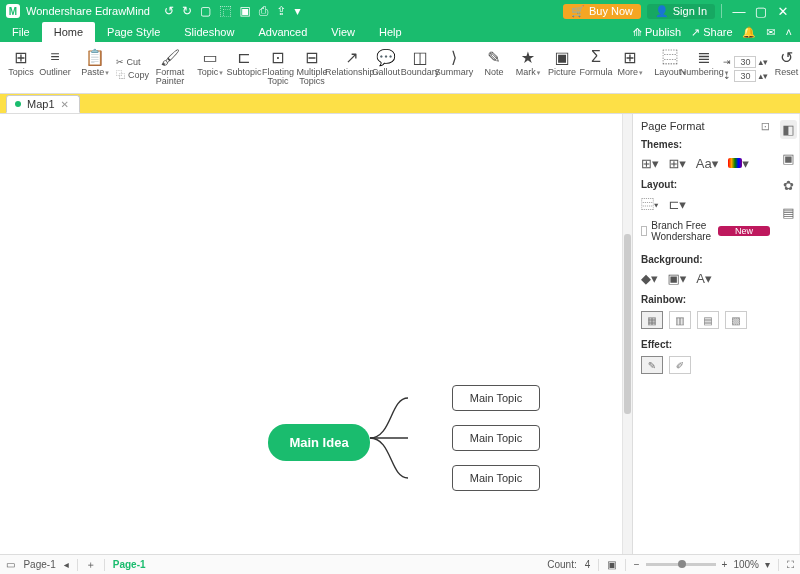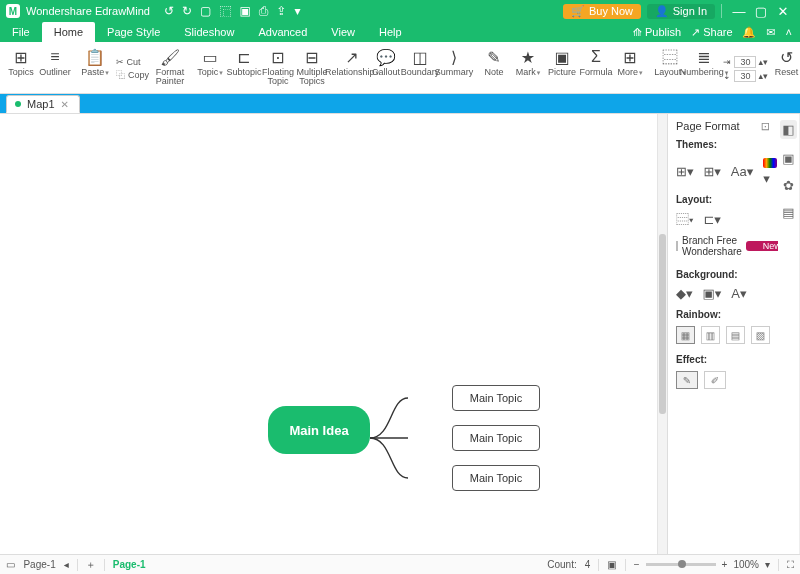--- a/index.html
+++ b/index.html
@@ -23,32 +23,32 @@
   .rbtn { display: flex; flex-direction: column; align-items: center; justify-content: flex-start; padding: 2px 4px; font-size: 9px; color: #555; cursor: pointer; min-width: 34px; }
   .rbtn .ic { height: 22px; display: flex; align-items: center; justify-content: center; font-size: 16px; color: #444; }
   .rbtn .lbl { line-height: 1.05; text-align: center; }
   .rbtn .dd::after { content: "▾"; font-size: 7px; margin-left: 1px; color: #888; }
   .rgroup-small { display: flex; flex-direction: column; justify-content: center; gap: 2px; padding: 0 4px; font-size: 9px; color: #555; }
   .rgroup-small div { display: flex; align-items: center; gap: 3px; cursor: pointer; }
   .rsep { width: 1px; background: #e2e2e2; margin: 4px 3px; }
   .spin-col { display: flex; flex-direction: column; gap: 2px; justify-content: center; padding: 0 2px; }
   .spin-col .row { display: flex; align-items: center; gap: 3px; font-size: 9px; color: #555; }
   .spin-col .row .num { border: 1px solid #ccc; padding: 0 6px; background: #fff; font-size: 9px; width: 22px; text-align: right; }
-  .tabs { height: 20px; border-bottom: 1px solid #ddd; display: flex; align-items: flex-end; padding-left: 6px; background: #0ea5e9; }
+  .tabs { height: 20px; border-bottom: 1px solid #ddd; display: flex; align-items: flex-end; padding-left: 6px; background: #fde047; }
   .tabs .tab { padding: 2px 10px 2px 8px; font-size: 11px; border: 1px solid #ccc; border-bottom: 1px solid #fff; background: #fff; display: flex; align-items: center; gap: 6px; border-top-left-radius: 3px; border-top-right-radius: 3px; }
   .tabs .tab .dot { width: 6px; height: 6px; border-radius: 50%; background: #1abc6e; }
   .tabs .tab .x { color: #999; font-size: 10px; cursor: pointer; }
   .work { display: flex; height: 440px; }
   .canvas { flex: 1; position: relative; background: #fff; overflow: hidden; }
-  .node-main { position: absolute; left: 268px; top: 292px; width: 102px; height: 48px; background: #1abc6e; color: #fff; border-radius: 18px; display: flex; align-items: center; justify-content: center; font-weight: bold; font-size: 13px; }
+  .node-main { position: absolute; left: 268px; top: 310px; width: 102px; height: 37px; background: #1abc6e; color: #fff; border-radius: 18px; display: flex; align-items: center; justify-content: center; font-weight: bold; font-size: 13px; }
   .node-topic { position: absolute; left: 408px; width: 88px; height: 26px; border: 1px solid #555; border-radius: 4px; display: flex; align-items: center; justify-content: center; font-size: 11px; background: #fff; margin-left: 44px; }
   svg.links { position: absolute; left: 0; top: 0; }
   .vscroll { width: 10px; background: #f3f3f3; border-left: 1px solid #e4e4e4; position: relative; }
   .vscroll .thumb { position: absolute; left: 1px; width: 7px; background: #ccc; border-radius: 3px; top: 120px; height: 180px; }
-  .panel { width: 133px; border-left: 1px solid #ddd; background: #fff; display: flex; }
+  .panel { width: 168px; border-left: 1px solid #ddd; background: #fff; display: flex; }
   .panel .ptabs { width: 22px; border-right: 1px solid #eee; display: flex; flex-direction: column; align-items: center; padding-top: 6px; gap: 12px; font-size: 13px; color: #666; }
   .panel .ptabs .pt { cursor: pointer; }
   .panel .ptabs .pt.active { background: #eee; border-radius: 3px; padding: 2px; }
   .panel .pbody { flex: 1; padding: 6px 8px; font-size: 10px; color: #333; overflow: hidden; }
   .panel .phead { font-size: 11px; color: #333; margin-bottom: 6px; display: flex; justify-content: space-between; }
   .panel .phead .pin { color: #888; cursor: pointer; }
   .panel h4 { font-size: 10px; font-weight: bold; margin: 6px 0 6px; }
   .panel .row-ic { display: flex; gap: 10px; align-items: center; margin-bottom: 8px; font-size: 13px; color: #555; }
   .panel .row-ic span { cursor: pointer; }
   .panel .chk { display: flex; align-items: center; gap: 4px; font-size: 10px; }

